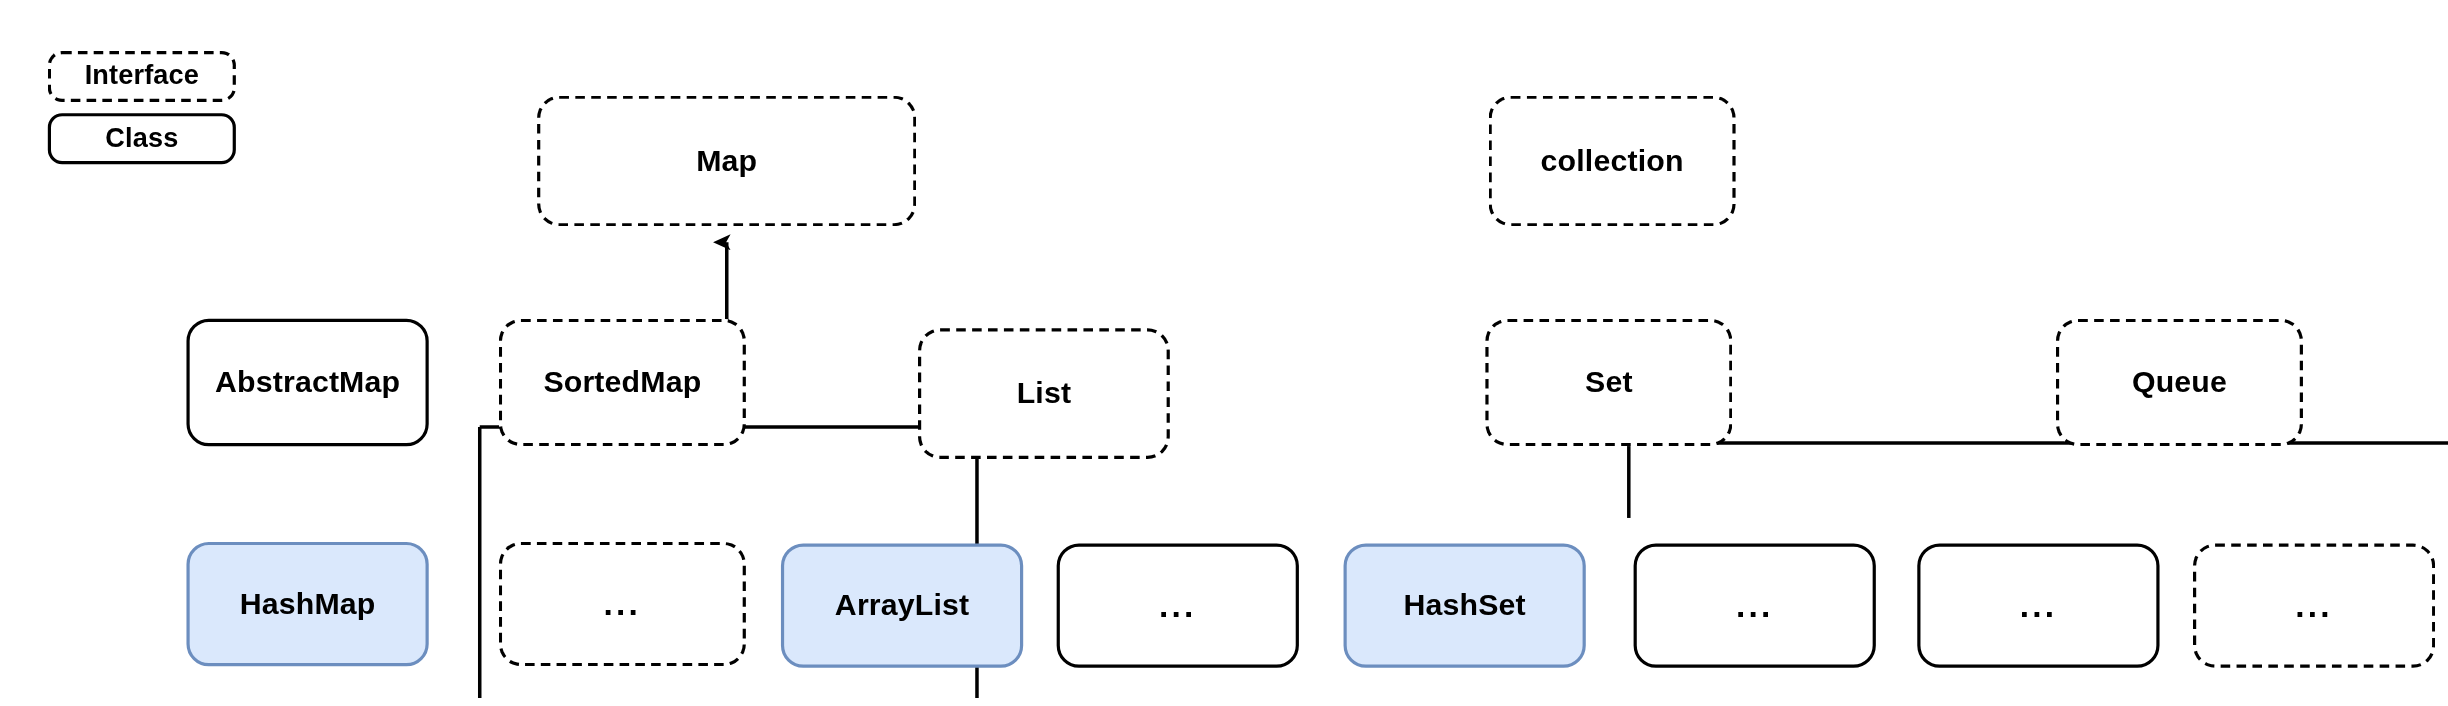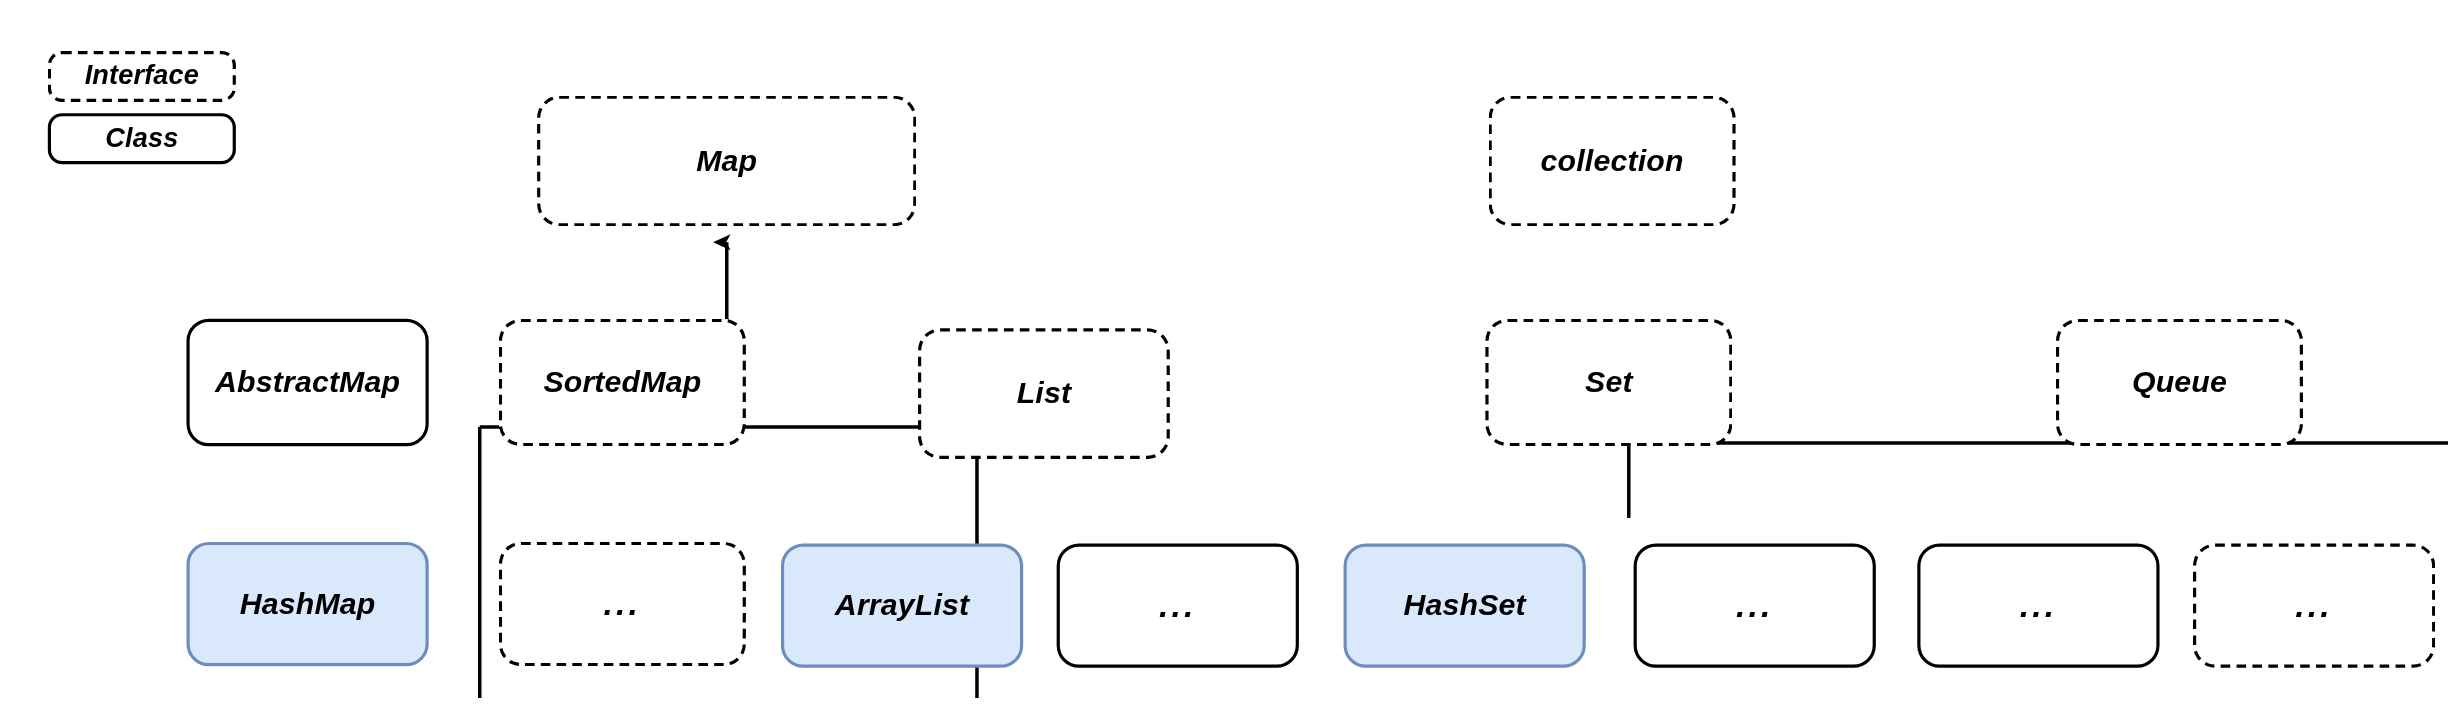--- a/index.html
+++ b/index.html
@@ -10,21 +10,20 @@
   }
   body {
     font-family: "Liberation Sans", sans-serif;
   }
   #canvas {
     position: relative;
     width: 2448px;
     height: 706px;
     background: #ffffff;
     overflow: hidden;
-    font-style: italic;
   }
   #edge-layer {
     position: absolute;
     left: 0;
     top: 0;
     width: 2448px;
     height: 706px;
     pointer-events: none;
   }
   .node {

